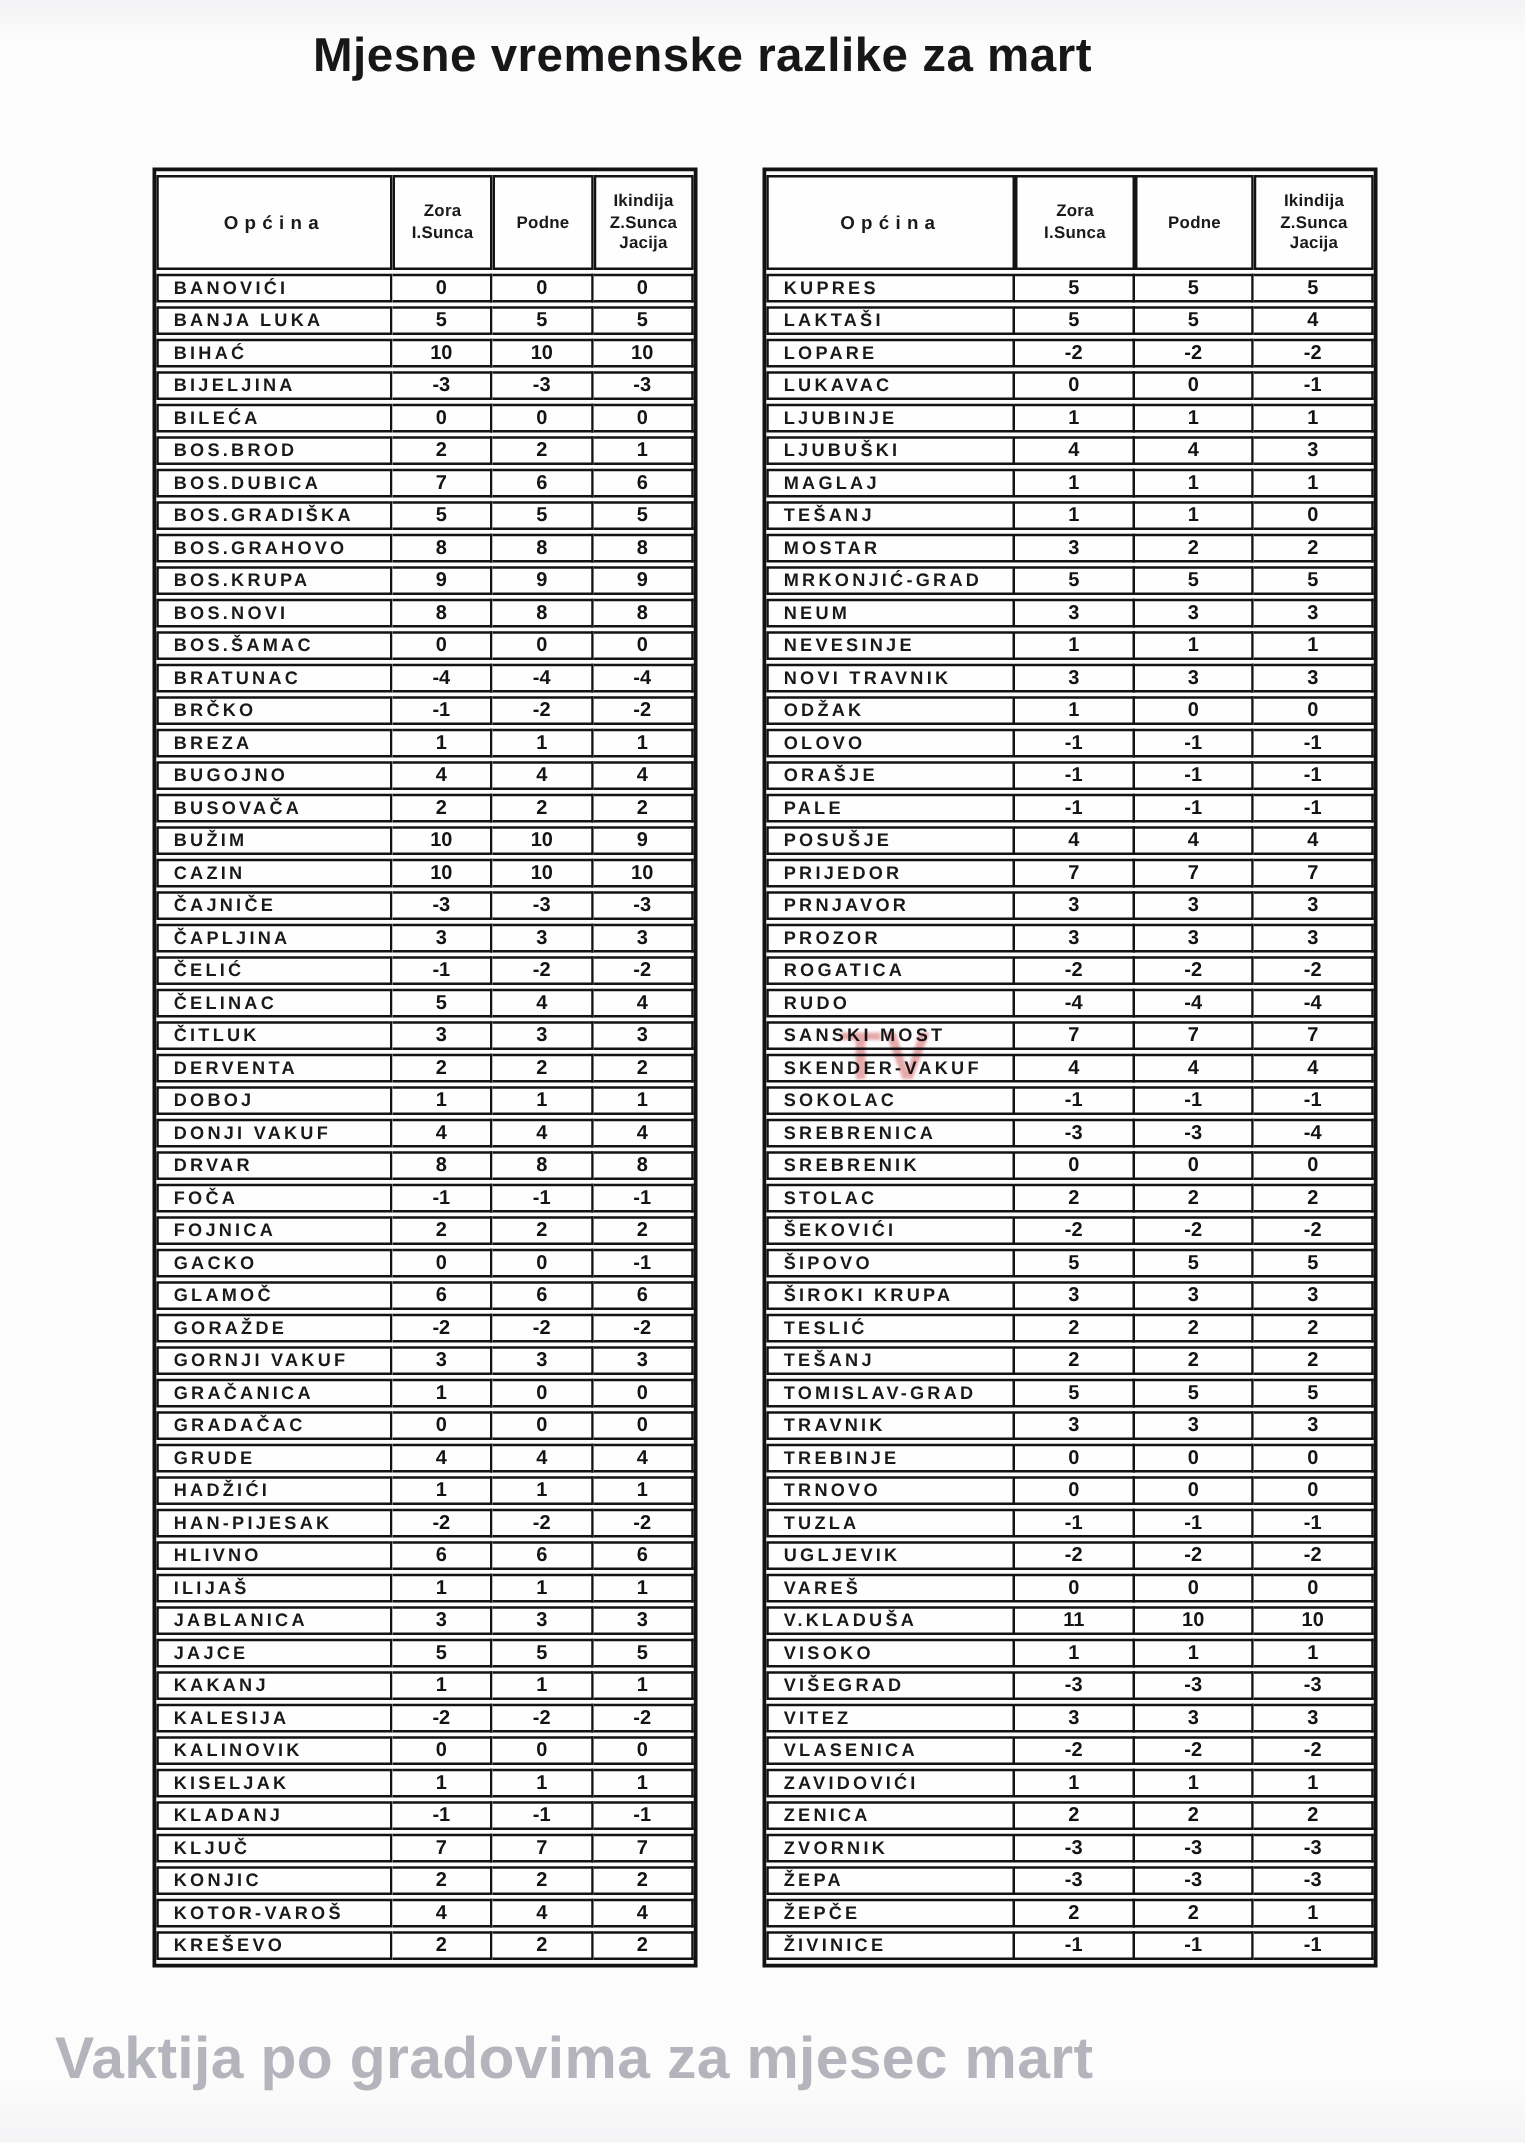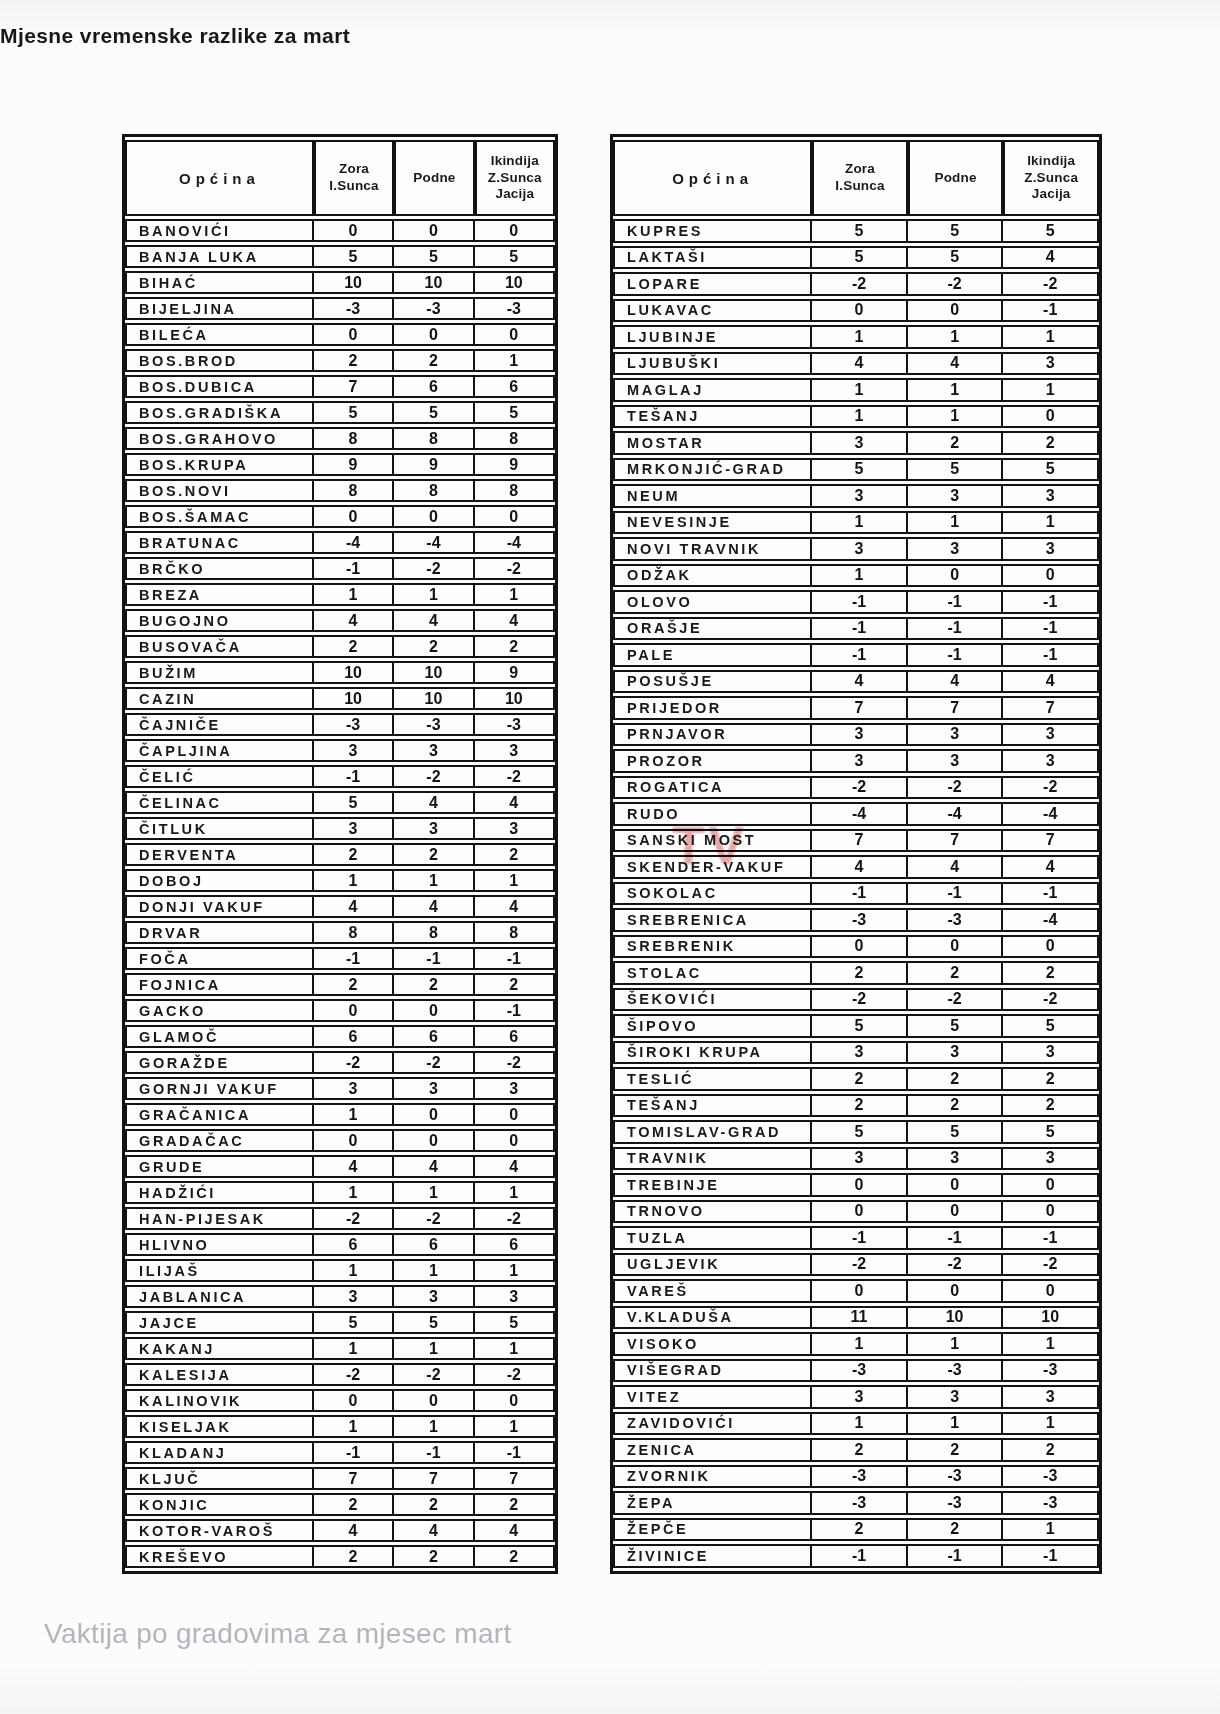--- a/index.html
+++ b/index.html
@@ -4,21 +4,21 @@
 <style>
   html,body { margin:0; padding:0; }
   body {
     width:1220px; height:1714px;
     position:relative; overflow:hidden;
     background:linear-gradient(180deg,#f3f3f5 0%, #fcfcfd 2%, #fcfcfd 97%, #f4f4f6 100%);
     font-family:"Liberation Sans", sans-serif;
   }
   .title {
     position:absolute; top:24px; left:0; width:1124px;
-    text-align:left; font-size:21px; font-weight:bold; color:#17171a;
+    text-align:center; font-size:38px; font-weight:bold; color:#17171a;
     letter-spacing:0.4px; margin:0;
   }
   .tables { position:absolute; top:134px; left:122px; display:flex; gap:52px; }
   table.vakt {
     border-collapse:separate; border-spacing:0 3px;
     border:3px solid #131315; background:transparent;
   }
   table.t-left  { width:436px; }
   table.t-right { width:492px; }
   .t-left  col.c-name { width:188px; } .t-left  col.c-val { width:80px; }
@@ -43,21 +43,21 @@
   }
   td.num { text-align:center; font-weight:bold; font-size:16px; color:#131316; }
   .watermark {
     position:absolute; left:672px; top:814px; z-index:5;
     font-size:54px; font-weight:bold; letter-spacing:3px;
     color:#c53030; opacity:0.42; filter:blur(1.3px);
     mix-blend-mode:multiply; pointer-events:none;
   }
   .caption {
     position:absolute; left:44px; top:1618px;
-    font-size:28px; color:#b4b4bc; font-weight:400; letter-spacing:0.3px;
+    font-size:47px; color:#b4b4bc; font-weight:700; letter-spacing:0.3px;
   }
 </style>
 </head>
 <body>
 
 <div>
 
   <h1 class="title">Mjesne vremenske razlike za mart</h1>
 
   <div class="tables">
@@ -679,20 +679,26 @@
             <td class="num">-3</td>
             <td class="num">-3</td>
           </tr>
           <tr>
             <td class="name">VITEZ</td>
             <td class="num">3</td>
             <td class="num">3</td>
             <td class="num">3</td>
           </tr>
           <tr>
+            <td class="name">VLASENICA</td>
+            <td class="num">-2</td>
+            <td class="num">-2</td>
+            <td class="num">-2</td>
+          </tr>
+          <tr>
             <td class="name">ZAVIDOVIĆI</td>
             <td class="num">1</td>
             <td class="num">1</td>
             <td class="num">1</td>
           </tr>
           <tr>
             <td class="name">ZENICA</td>
             <td class="num">2</td>
             <td class="num">2</td>
             <td class="num">2</td>

